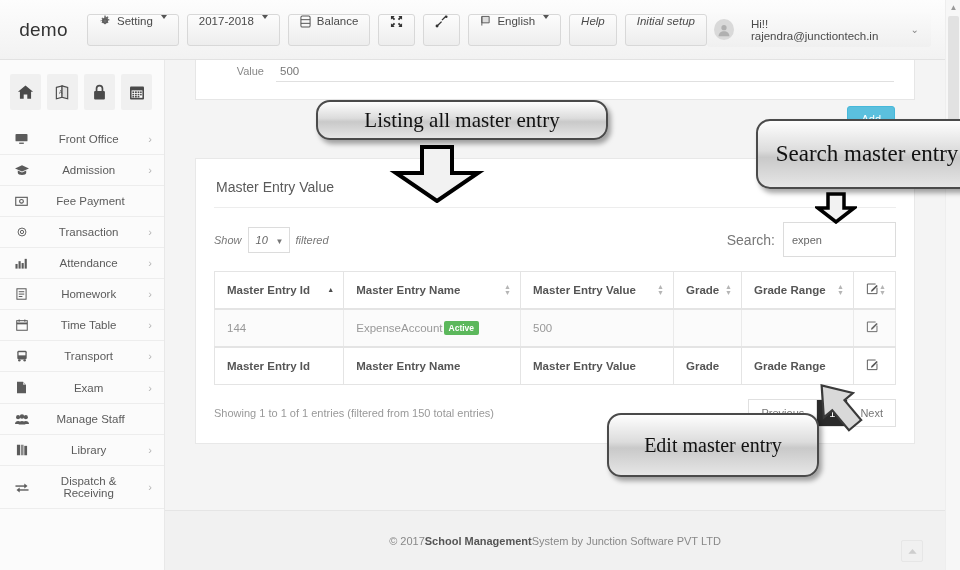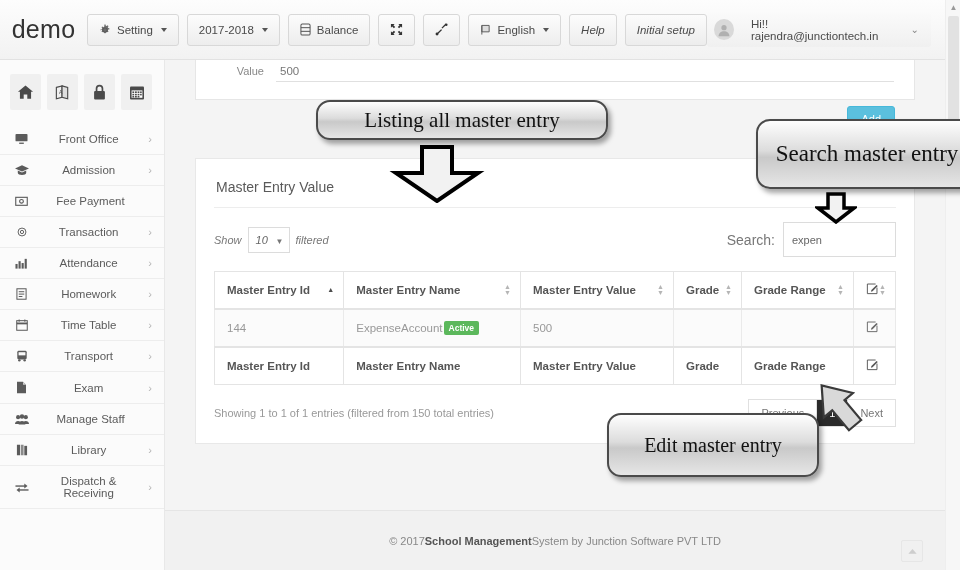--- a/index.html
+++ b/index.html
@@ -17,29 +17,29 @@
 
   
   .navbar{
     position:absolute; top:0; left:0; width:945px; height:60px;
     background:linear-gradient(#fdfdfd,#f2f2f2);
     border-bottom:1px solid #e2e2e2;
     display:flex; align-items:center;
     z-index:30;
   }
   .brand{
-    width:78px; text-align:center; font-size:25px; color:#333;
+    width:78px; text-align:center; font-size:19px; color:#333;
     font-weight:400; letter-spacing:.3px; margin-left:6px;
   }
   .nav-btns{ display:flex; align-items:center; gap:8px; margin-left:6px; }
   .nbtn{
     height:32px; padding:0 11px;
     background:linear-gradient(#fcfcfc,#ededed);
     border:1px solid #d8d8d8; border-radius:3px;
-    display:flex; align-items:center; gap:6px;
+    display:flex; align-items:flex-start; gap:6px;
     font-size:11.5px; color:#4a4a4a; cursor:pointer; white-space:nowrap;
   }
   .nbtn.plain{ font-style:italic; }
   .nbtn .caret{
     width:0;height:0;border-left:3.5px solid transparent;border-right:3.5px solid transparent;
     border-top:4px solid #555; margin-left:2px;
   }
   .nbtn svg{ display:block; }
   .user-area{
     margin-left:auto; margin-right:14px;

